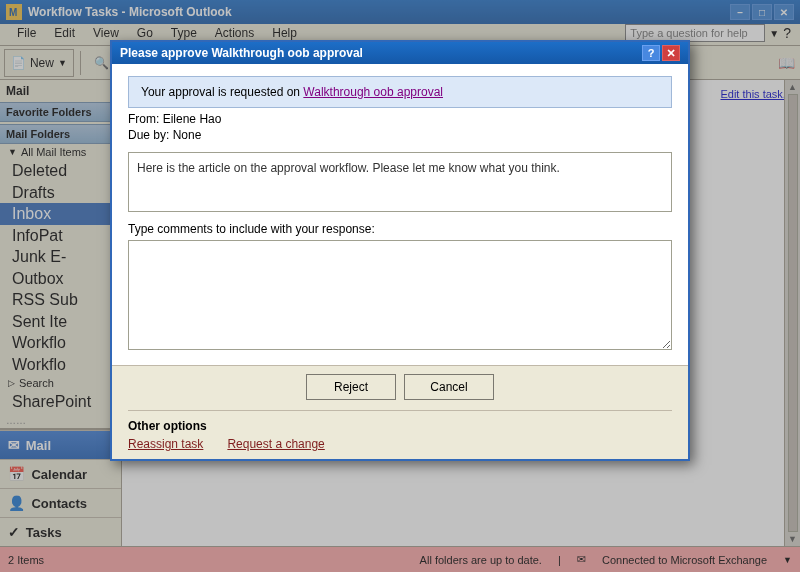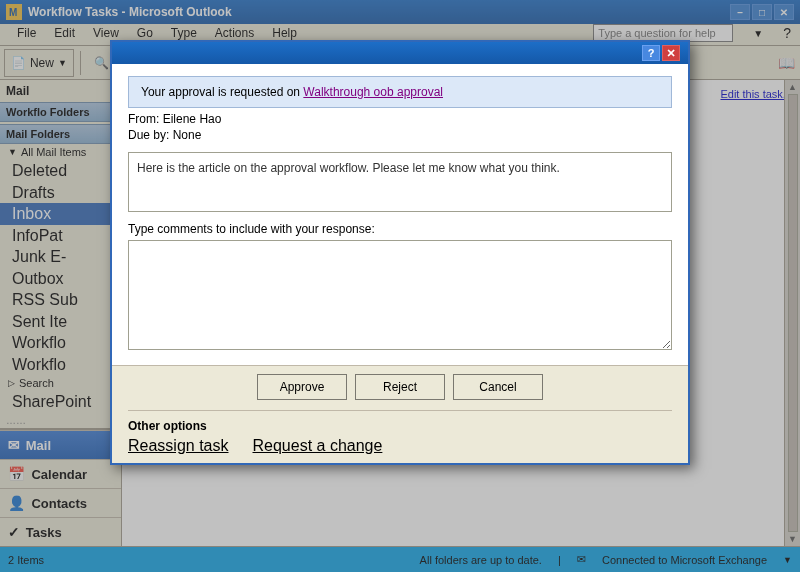--- a/index.html
+++ b/index.html
@@ -63,21 +63,21 @@
       padding: 2px 8px;
       font-size: 12px;
       cursor: pointer;
       color: #000;
     }
 
     .search-bar-right {
       margin-left: auto;
       display: flex;
       align-items: center;
-      gap: 20px;
+      gap: 4px;
     }
     .search-input {
       width: 140px;
       height: 18px;
       border: 1px solid #7a7a7a;
       padding: 0 4px;
       font-size: 11px;
       background: white;
       color: #888;
     }
@@ -198,21 +198,21 @@
       flex: 1;
       background: white;
       padding: 8px;
       font-size: 12px;
       color: #333;
       overflow: auto;
     }
 
     
     .status-bar {
-      background: #0ea5e9;
+      background: #fca5a5;
       border-top: 1px solid #a0998a;
       height: 26px;
       display: flex;
       align-items: center;
       padding: 0 8px;
       font-size: 11px;
       gap: 16px;
     }
 
     
@@ -358,23 +358,23 @@
       color: #000;
       margin-bottom: 4px;
     }
 
     .other-options-links {
       display: flex;
       gap: 24px;
     }
 
     .option-link {
-      color: #000000;
+      color: #7f1d1d;
       text-decoration: underline;
-      font-size: 16px;
+      font-size: 12px;
       cursor: pointer;
     }
   </style>
 </head>
 <body>
 
 <div class="title-bar">
   <span class="title-bar-icon">
     <svg width="16" height="16" viewBox="0 0 16 16">
       <rect width="16" height="16" fill="#f0c040"></rect>
@@ -418,21 +418,21 @@
   </div>
   <div style="margin-left:auto;display:flex;align-items:center;gap:4px;">
     <span style="font-size:14px;">📖</span>
   </div>
 </div>
 
 <div class="main-layout">
 
   <div class="sidebar">
     <div class="sidebar-section">Mail</div>
-    <div class="sidebar-section-title">Workflo Folders</div>
+    <div class="sidebar-section-title">Favorite Folders</div>
     <div class="sidebar-section-title">Mail Folders</div>
     <div class="sidebar-item-group">
       <span class="expand-icon">▼</span>
       <span>All Mail Items</span>
     </div>
     <div class="sidebar-item">Deleted</div>
     <div class="sidebar-item">Drafts</div>
     <div class="sidebar-item active">Inbox</div>
     <div class="sidebar-item">InfoPat</div>
     <div class="sidebar-item">Junk E-</div>
@@ -492,20 +492,21 @@
   <span>|</span>
   <span>✉</span>
   <span>Connected to Microsoft Exchange</span>
   <span style="font-size:9px;">▼</span>
 </div>
 
 <div class="modal-overlay">
   <div class="modal">
 
     <div class="modal-title-bar">
+      <span>Please approve Walkthrough oob approval</span>
       <div class="modal-title-controls">
         <div class="modal-btn">?</div>
         <div class="modal-btn close-btn">✕</div>
       </div>
     </div>
 
     <div class="modal-body">
       
       <div class="approval-header">
         <span>Your approval is requested on</span>
@@ -528,21 +529,20 @@
       </div>
 
       
       <div class="comments-label">Type comments to include with your response:</div>
       <textarea class="comments-box" style=""></textarea>
     </div>
 
     <div class="modal-footer">
 
       <div class="action-buttons">
-        <button class="action-btn">Approve</button>
         <button class="action-btn">Reject</button>
         <button class="action-btn">Cancel</button>
       </div>
 
       <hr class="divider-line">
 
       <div class="other-options-title">Other options</div>
       <div class="other-options-links">
         <span class="option-link">Reassign task</span>
         <span class="option-link">Request a change</span>

